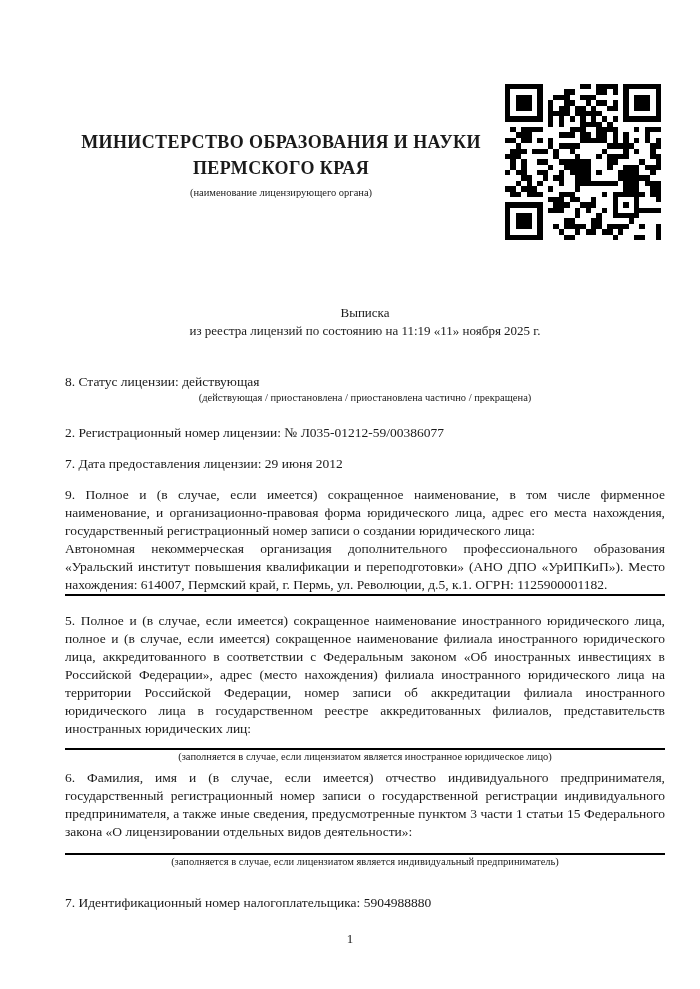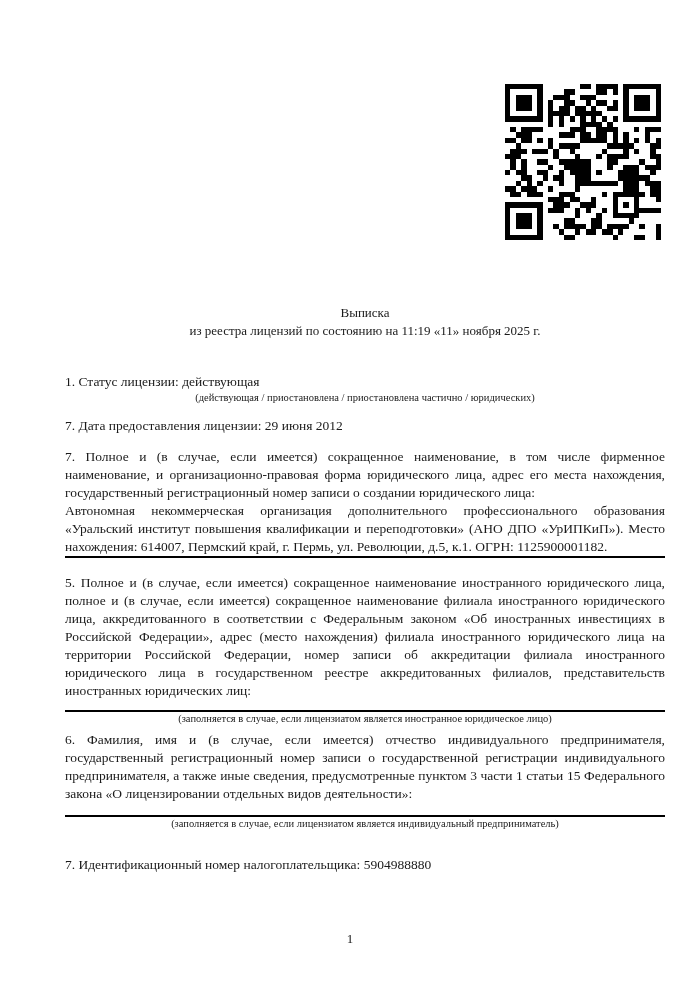--- a/index.html
+++ b/index.html
@@ -33,20 +33,25 @@
   .empty-value-5{height:10px;}
   .empty-value-6{height:12px;}
   .page-number{position:absolute;left:0;bottom:44px;width:700px;text-align:center;font-size:13px;line-height:13px;}
 </style>
 </head>
 <body>
 
 <div class="page">
 
   <div class="top">
+    <div class="header-block">
+      <div class="ministry">МИНИСТЕРСТВО ОБРАЗОВАНИЯ И НАУКИ</div>
+      <div class="ministry">ПЕРМСКОГО КРАЯ</div>
+      <div class="ministry-caption">(наименование лицензирующего органа)</div>
+    </div>
     <div class="qr">
       <svg id="qr-svg" viewBox="0 0 29 29" fill="#000000" shape-rendering="crispEdges" xmlns="http://www.w3.org/2000/svg" aria-hidden="true">
           <rect x="0" y="0" width="1" height="1"></rect>
           <rect x="1" y="0" width="1" height="1"></rect>
           <rect x="2" y="0" width="1" height="1"></rect>
           <rect x="3" y="0" width="1" height="1"></rect>
           <rect x="4" y="0" width="1" height="1"></rect>
           <rect x="5" y="0" width="1" height="1"></rect>
           <rect x="6" y="0" width="1" height="1"></rect>
           <rect x="14" y="0" width="1" height="1"></rect>
@@ -456,31 +461,34 @@
         </svg>
     </div>
   </div>
 
   <div class="doc-title">
     <div>Выписка</div>
     <div>из реестра лицензий по состоянию на 11:19 «11» ноября 2025 г.</div>
   </div>
 
   <div class="item item-1">
-    <div>1. Статус лицензии: действующая</div>
-    <div class="caption">(действующая / приостановлена / приостановлена частично / юридических)</div>
-  </div>
-
+    <div>8. Статус лицензии: действующая</div>
+    <div class="caption">(действующая / приостановлена / приостановлена частично / прекращена)</div>
+  </div>
+
+  <div class="item item-2">
+    <div>2. Регистрационный номер лицензии: № Л035-01212-59/00386077</div>
+  </div>
 
   <div class="item item-3">
     <div>7. Дата предоставления лицензии: 29 июня 2012</div>
   </div>
 
   <div class="item item-4">
-    <div class="just">7. Полное и (в случае, если имеется) сокращенное наименование, в том числе фирменное наименование, и организационно-правовая форма юридического лица, адрес его места нахождения, государственный регистрационный номер записи о создании юридического лица:</div>
+    <div class="just">9. Полное и (в случае, если имеется) сокращенное наименование, в том числе фирменное наименование, и организационно-правовая форма юридического лица, адрес его места нахождения, государственный регистрационный номер записи о создании юридического лица:</div>
     <div class="just">Автономная некоммерческая организация дополнительного профессионального образования «Уральский институт повышения квалификации и переподготовки» (АНО ДПО «УрИПКиП»). Место нахождения: 614007, Пермский край, г. Пермь, ул. Революции, д.5, к.1. ОГРН: 1125900001182.</div>
     <div class="rule"></div>
   </div>
 
   <div class="item item-5">
     <div class="just">5. Полное и (в случае, если имеется) сокращенное наименование иностранного юридического лица, полное и (в случае, если имеется) сокращенное наименование филиала иностранного юридического лица, аккредитованного в соответствии с Федеральным законом «Об иностранных инвестициях в Российской Федерации», адрес (место нахождения) филиала иностранного юридического лица на территории Российской Федерации, номер записи об аккредитации филиала иностранного юридического лица в государственном реестре аккредитованных филиалов, представительств иностранных юридических лиц:</div>
     <div class="empty-value-5"></div>
     <div class="rule"></div>
     <div class="caption">(заполняется в случае, если лицензиатом является иностранное юридическое лицо)</div>
   </div>

